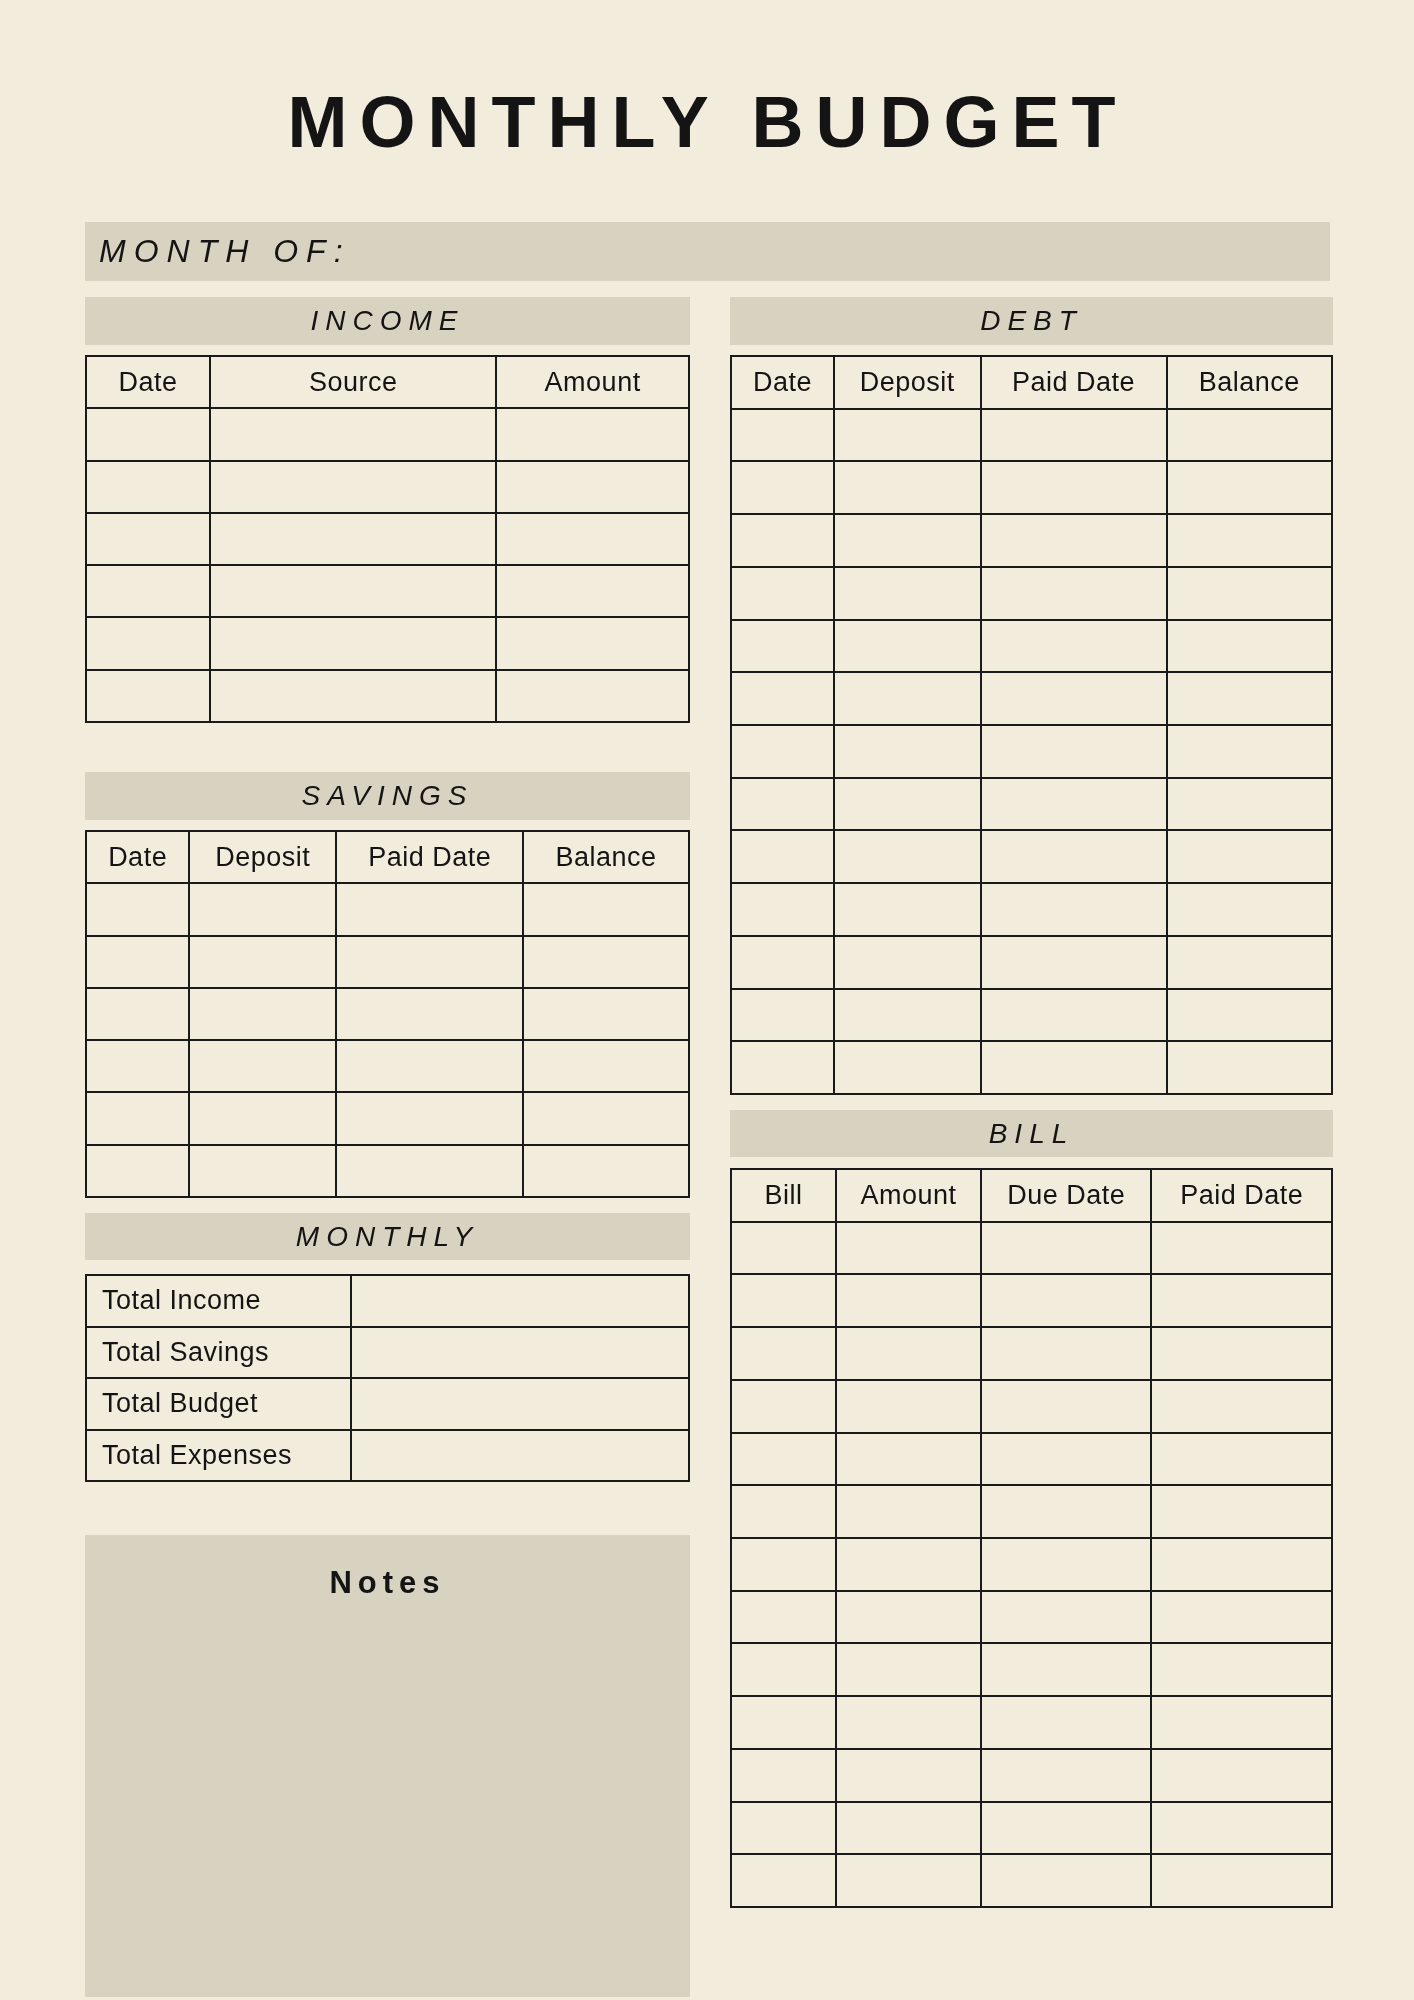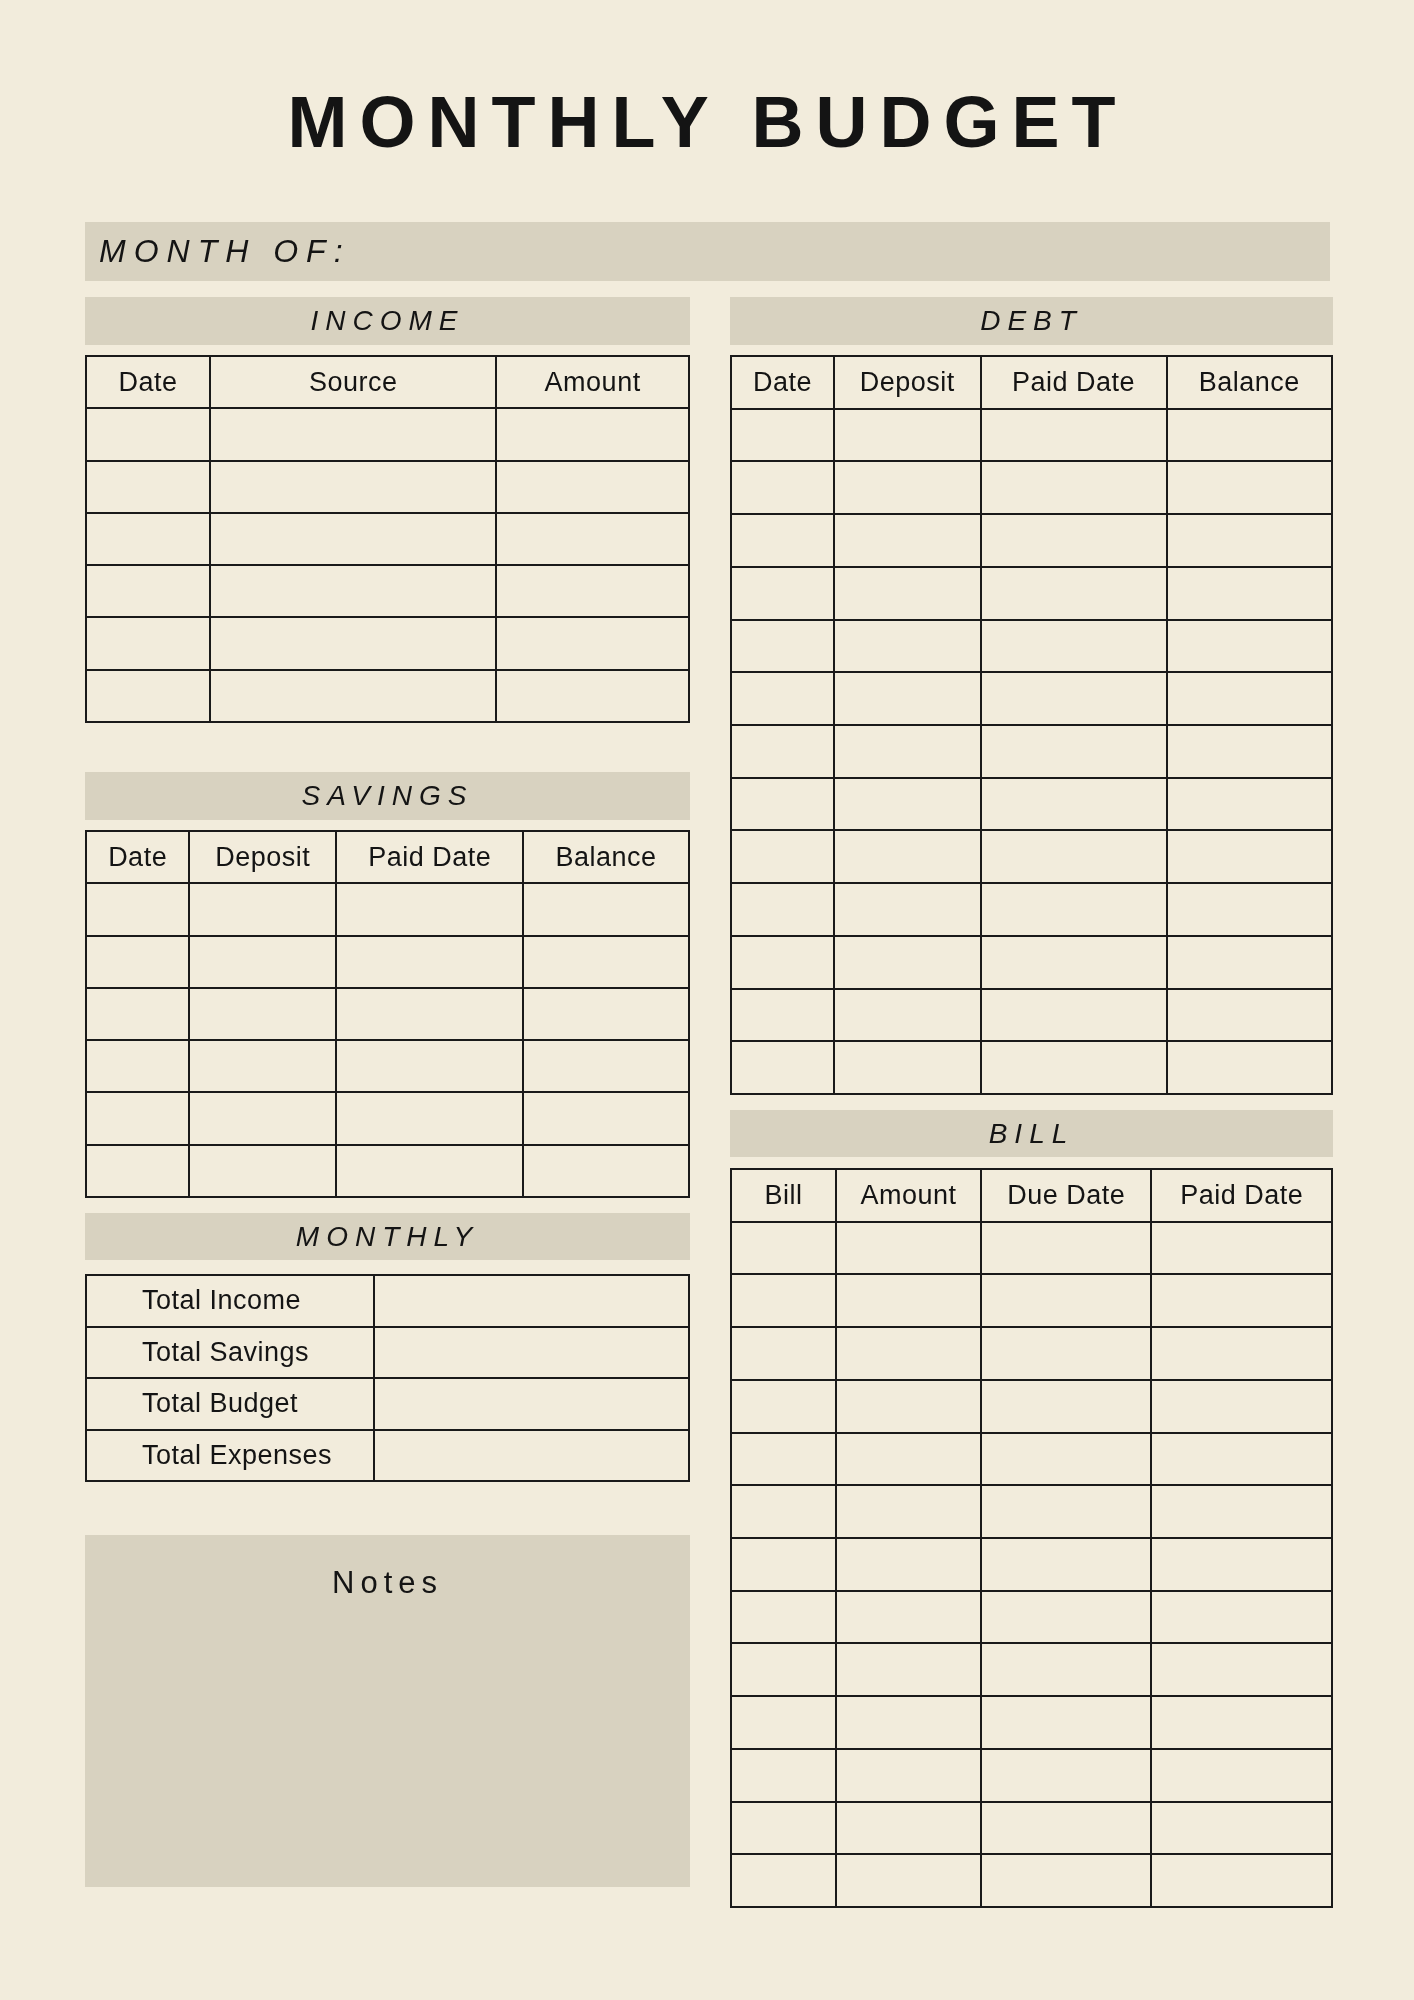--- a/index.html
+++ b/index.html
@@ -69,35 +69,35 @@
     display:flex; align-items:center; justify-content:center;
     font-size:27px; letter-spacing:0.5px;
     overflow:hidden; white-space:nowrap;
   }
   .tcell:last-child { border-right:none; }
   .tcell.label { justify-content:flex-start; padding-left:15px; }
 
   .grid-income  { grid-template-columns:125fr 288fr 192fr; }
   .grid-four    { grid-template-columns:104fr 148fr 188fr 165fr; }
   .grid-bill    { grid-template-columns:106fr 146fr 172fr 180fr; }
-  .grid-monthly { grid-template-columns:267fr 338fr;padding-left:40px; }
+  .grid-monthly { grid-template-columns:267fr 338fr; }
 
   .mt-49 { margin-top:49px; }
   .mt-15 { margin-top:15px; }
   .mt-14 { margin-top:14px; }
   .mt-11 { margin-top:11px; }
 
   .notes {
     margin-top:53px;
-    height:352px;
+    height:462px;
     background:var(--band, #D8D2C0);
     text-align:center;
     padding-top:30px;
     font-size:31px; letter-spacing:6px;
-    font-weight:400;
+    font-weight:700;
   }
 </style>
 </head>
 <body>
 
 <div class="page" style="--background: #F2ECDC; --band: #D8D2C0; --border: #1A1A1A; --text: #141414;">
   <div class="sheet">
 
     <div class="title">MONTHLY BUDGET</div>
 

